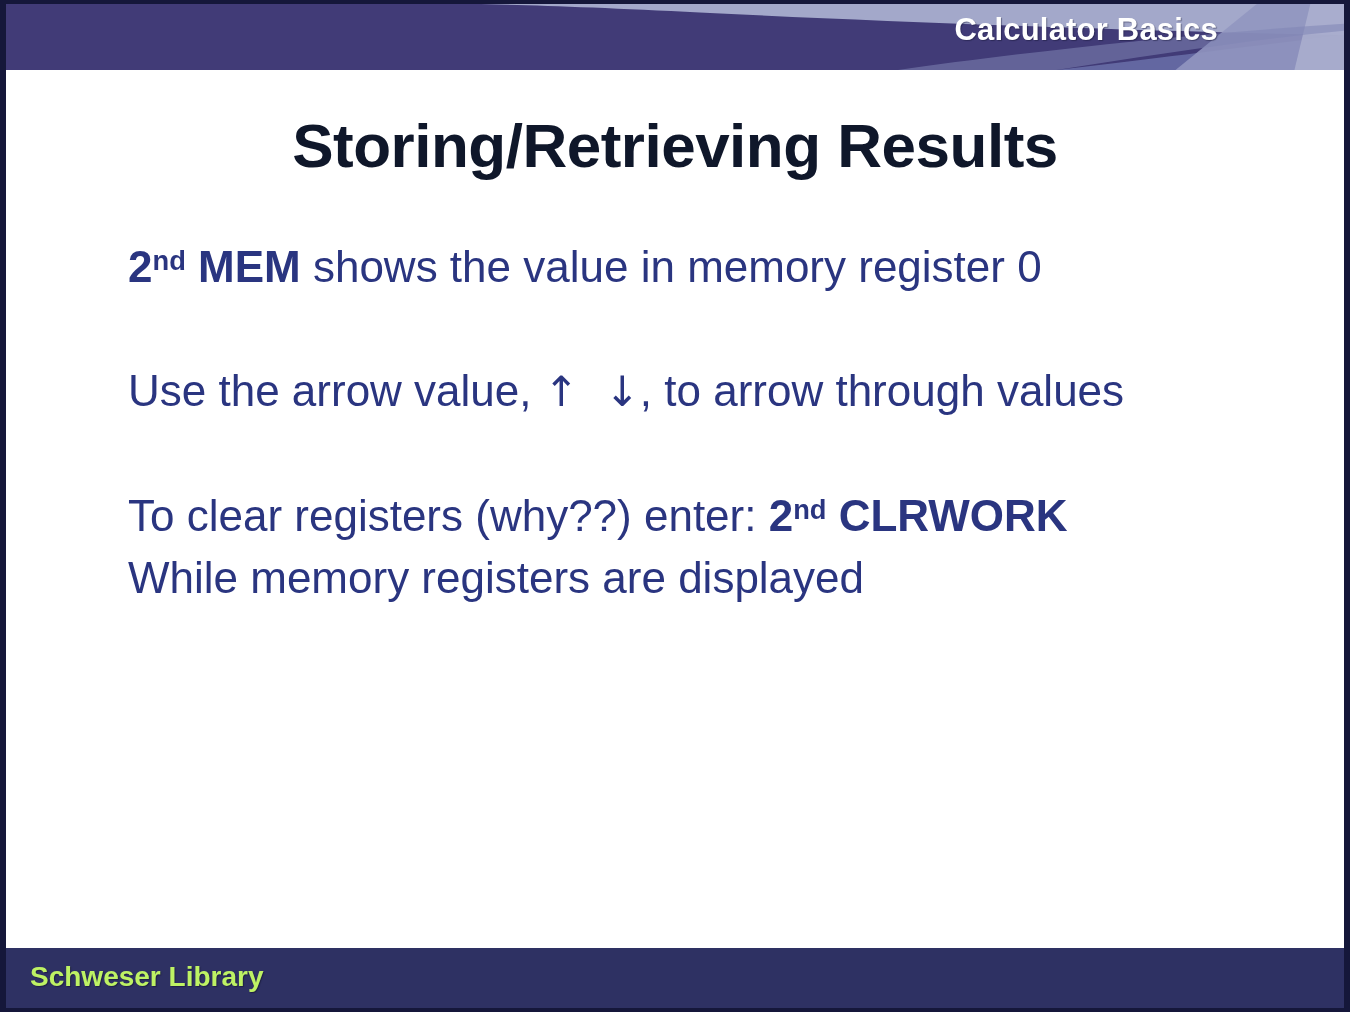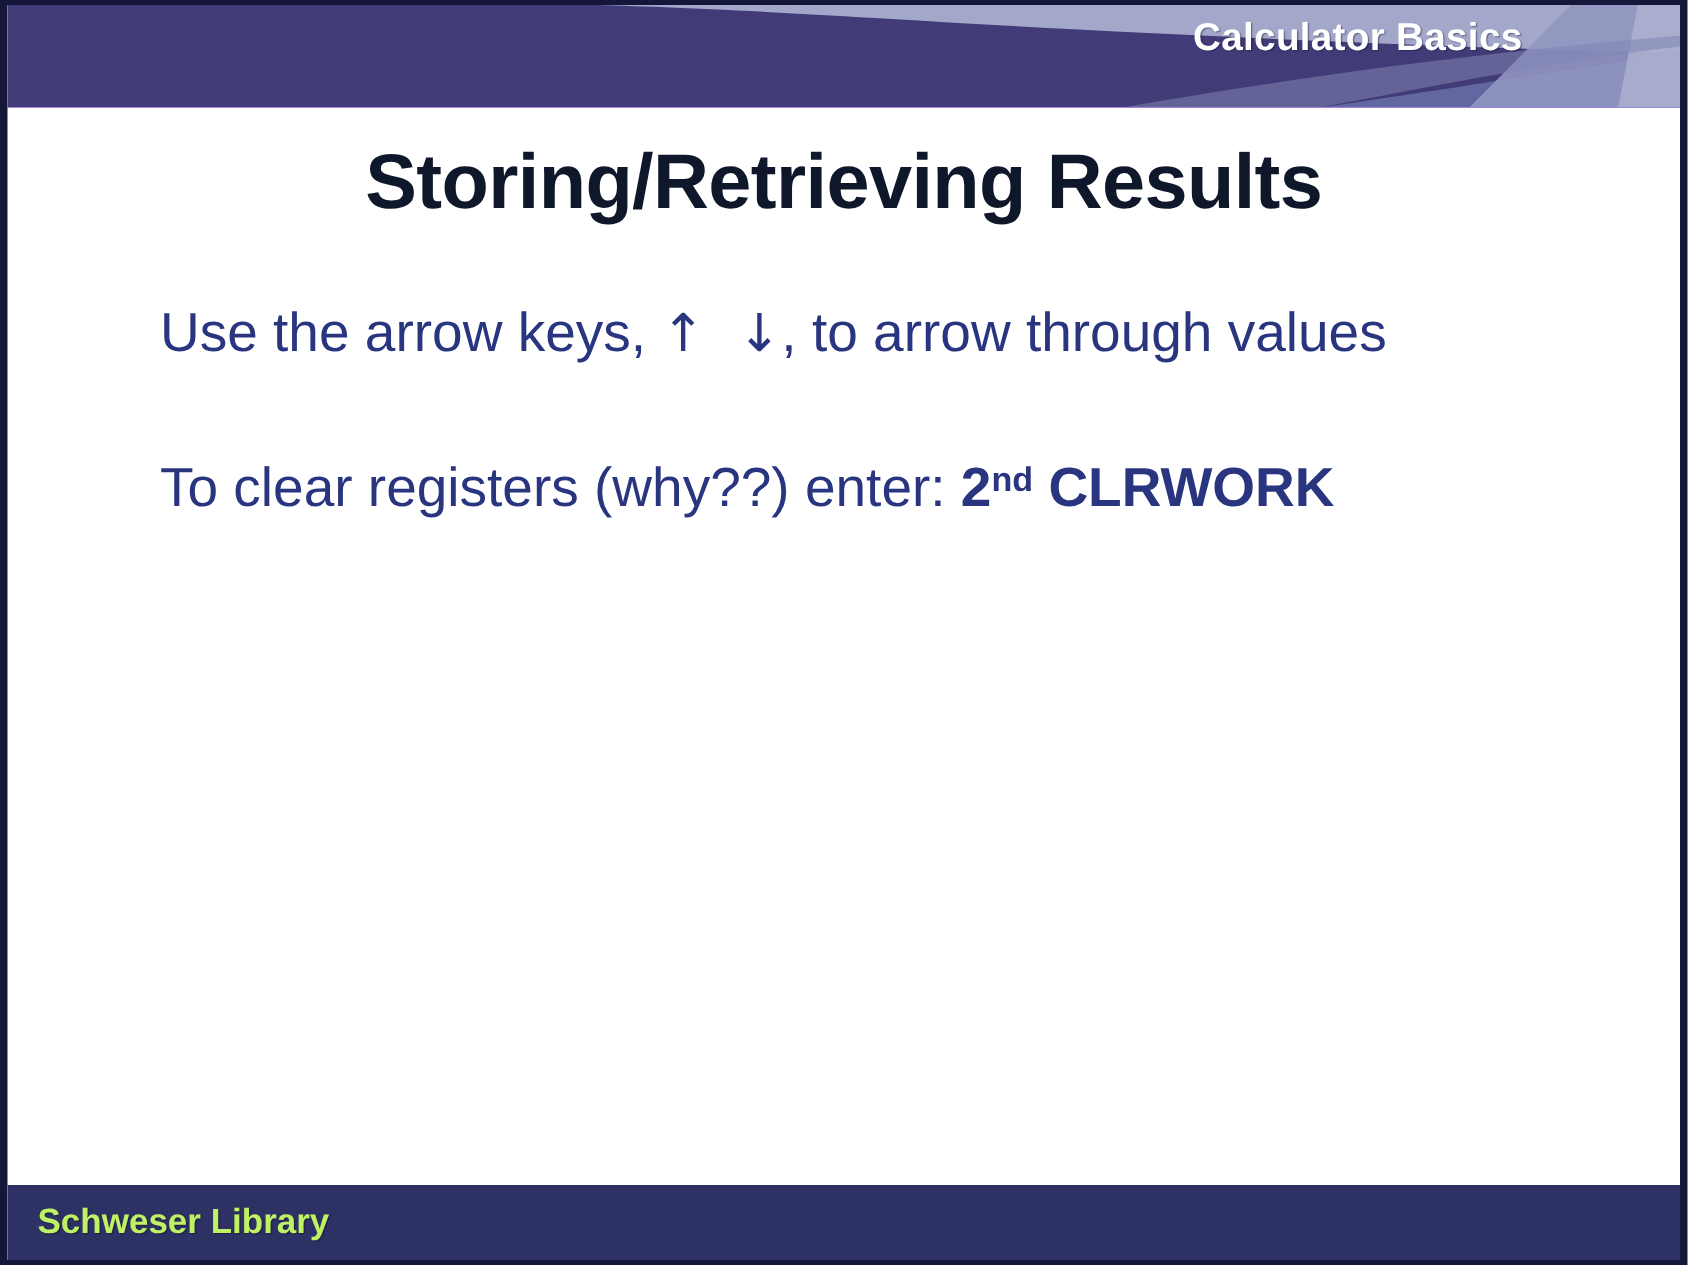--- a/index.html
+++ b/index.html
@@ -27,22 +27,22 @@
     border-bottom: 4px solid #15173a;
     overflow: hidden;
   }
 
   
   .header {
     position: absolute;
     left: 0;
     top: 0;
     width: 100%;
-    height: 82px;
-    background: #6d28d9;
+    height: 66px;
+    background: #4c1d95;
     overflow: hidden;
   }
   .header-svg {
     position: absolute;
     left: 0;
     top: 0;
     width: 100%;
     height: 100%;
     display: block;
   }
@@ -142,30 +142,38 @@
 
       <path d="M 1350 28 C 1180 44 1020 70 900 94 L 1060 94 C 1160 72 1270 48 1350 38 Z" fill="#7f85b4" opacity="0.55"></path>
     </svg>
     <div class="header-title">Calculator Basics</div>
   </div>
 
   <div class="slide-title">Storing/Retrieving Results</div>
 
   <div class="body-area">
 
+    <div class="para">
+      <span class="ln">
+        <span class="b">2</span><sup>nd</sup><span class="b"> MEM</span><span>  shows the value in memory register 0</span>
+      </span>
+    </div>
 
     <div class="para">
       <span class="ln">
-        <span>Use the arrow keys, </span><span class="arrow">↑</span><span class="gap"></span><span class="arrow">↓</span><span>, to arrow through values</span>
+        <span>Use the arrow value, </span><span class="arrow">↑</span><span class="gap"></span><span class="arrow">↓</span><span>, to arrow through values</span>
       </span>
     </div>
 
     <div class="para">
       <span class="ln">
         <span>To clear registers (why??) enter: </span><span class="b">2</span><sup>nd</sup><span class="b">  CLRWORK</span>
+      </span>
+      <span class="ln">
+        <span>While memory registers are displayed</span>
       </span>
     </div>
 
   </div>
 
   <div class="footer">
     <div class="footer-text">Schweser Library</div>
   </div>
 
 </div>

